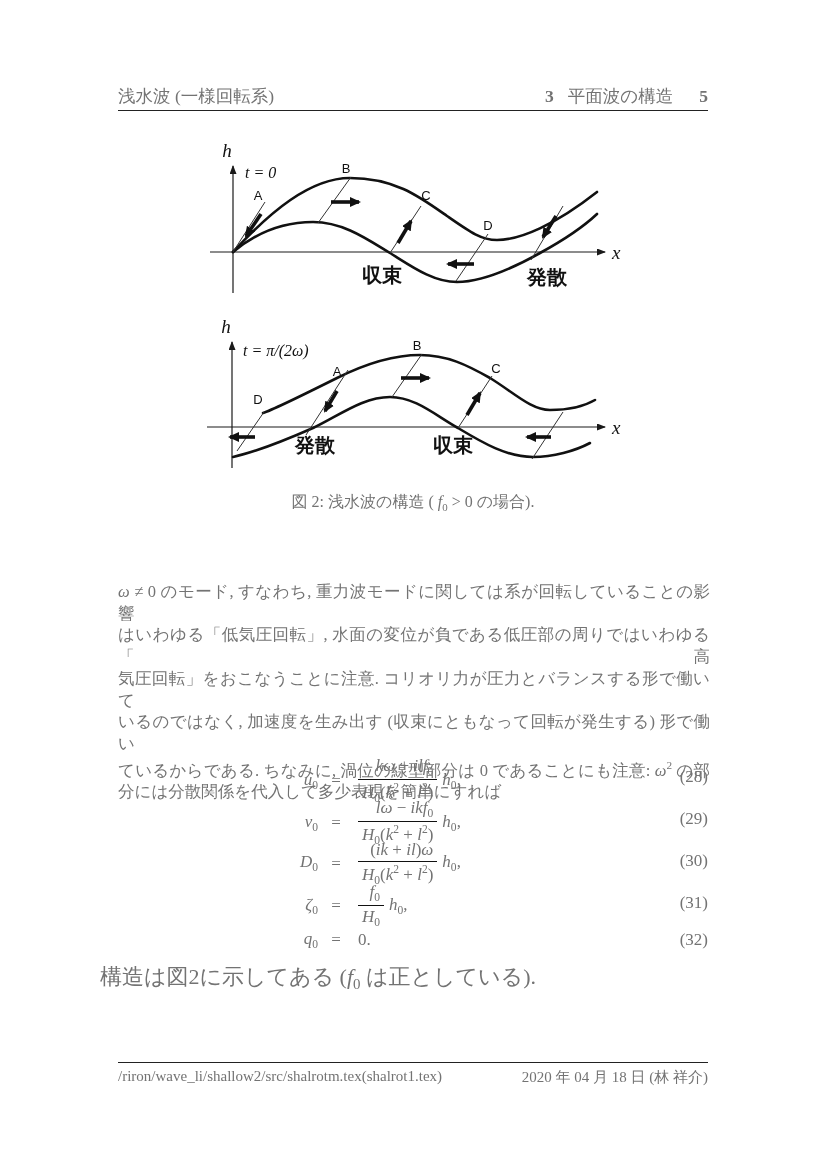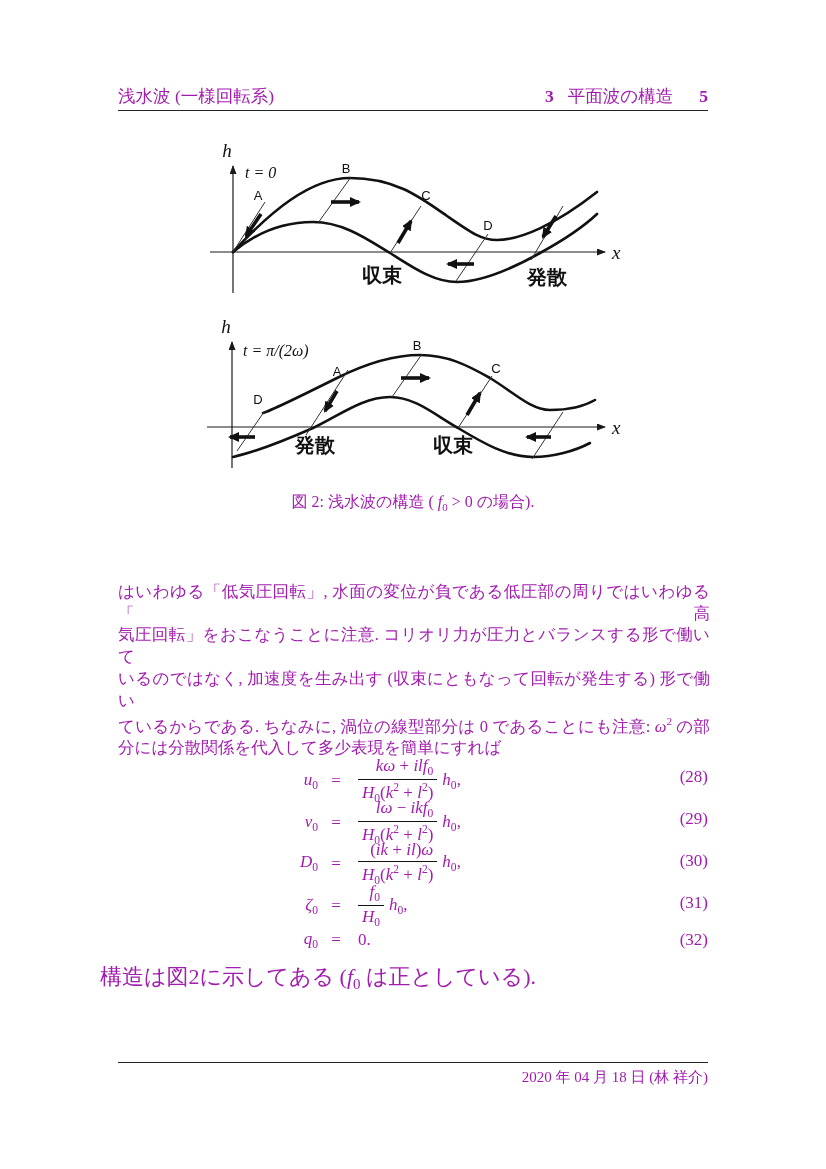--- a/index.html
+++ b/index.html
@@ -1,17 +1,17 @@
 <!DOCTYPE html>
 <html><head>
 <meta charset="utf-8">
 <style>
   html,body{margin:0;padding:0;background:#ffffff;}
   .page{position:relative;width:826px;height:1169px;background:#ffffff;overflow:hidden;
-        font-family:"Liberation Serif","DejaVu Serif",serif;color:#a21caf;}
+        font-family:"Liberation Serif","DejaVu Serif",serif;color:#737373;}
   
   .hdr-left{position:absolute;left:118px;top:84px;font-size:17.5px;}
   .hdr-right{position:absolute;right:118px;top:84px;font-size:17.5px;}
   .hdr-right .secno{font-weight:700;margin-right:14px;}
   .hdr-right .pageno{font-weight:700;margin-left:26px;}
   .hdr-rule{position:absolute;left:118px;right:118px;top:110px;border-top:1.4px solid #222;}
   
   .fig1{position:absolute;left:185px;top:140px;}
   .fig2{position:absolute;left:185px;top:318px;}
   .axis{stroke:#1a1a1a;stroke-width:1.2;fill:none;}
@@ -146,20 +146,21 @@
       <text class="svg-letter" x="311" y="55" text-anchor="middle">C</text>
       <text class="svg-letter" x="73" y="86" text-anchor="middle">D</text>
     </g>
     <text class="svg-cjk" x="130" y="134" text-anchor="middle">発散</text>
     <text class="svg-cjk" x="268" y="134" text-anchor="middle">収束</text>
   </svg>
 
   <div class="caption">図 2: 浅水波の構造 ( <i>f</i><sub>0</sub> &gt; 0 の場合).</div>
 
   <div class="para">
+    <div class="jline"><i>ω</i> ≠ 0 のモード, すなわち, 重力波モードに関しては系が回転していることの影響</div>
     <div class="jline">はいわゆる「低気圧回転」, 水面の変位が負である低圧部の周りではいわゆる「高</div>
     <div class="jline">気圧回転」をおこなうことに注意. コリオリ力が圧力とバランスする形で働いて</div>
     <div class="jline">いるのではなく, 加速度を生み出す (収束にともなって回転が発生する) 形で働い</div>
     <div class="jline">ているからである. ちなみに, 渦位の線型部分は 0 であることにも注意: <i>ω</i><sup>2</sup> の部</div>
     <div class="jline last">分には分散関係を代入して多少表現を簡単にすれば</div>
   </div>
 
   <div class="eqs">
 
     <div class="eq-row">
@@ -219,15 +220,16 @@
       <span class="eq-eq">=</span>
       <span class="eq-expr">0.</span>
       <span class="eq-no">(32)</span>
     </div>
 
   </div>
 
   <div class="closing">構造は図2に示してある (<i>f</i><sub>0</sub> は正としている).</div>
 
   <div class="ftr-rule"></div>
+  <div class="ftr-left">/riron/wave_li/shallow2/src/shalrotm.tex(shalrot1.tex)</div>
   <div class="ftr-right">2020 年 04 月 18 日 (林 祥介)</div>
 
 </div>
 
 </body></html>

